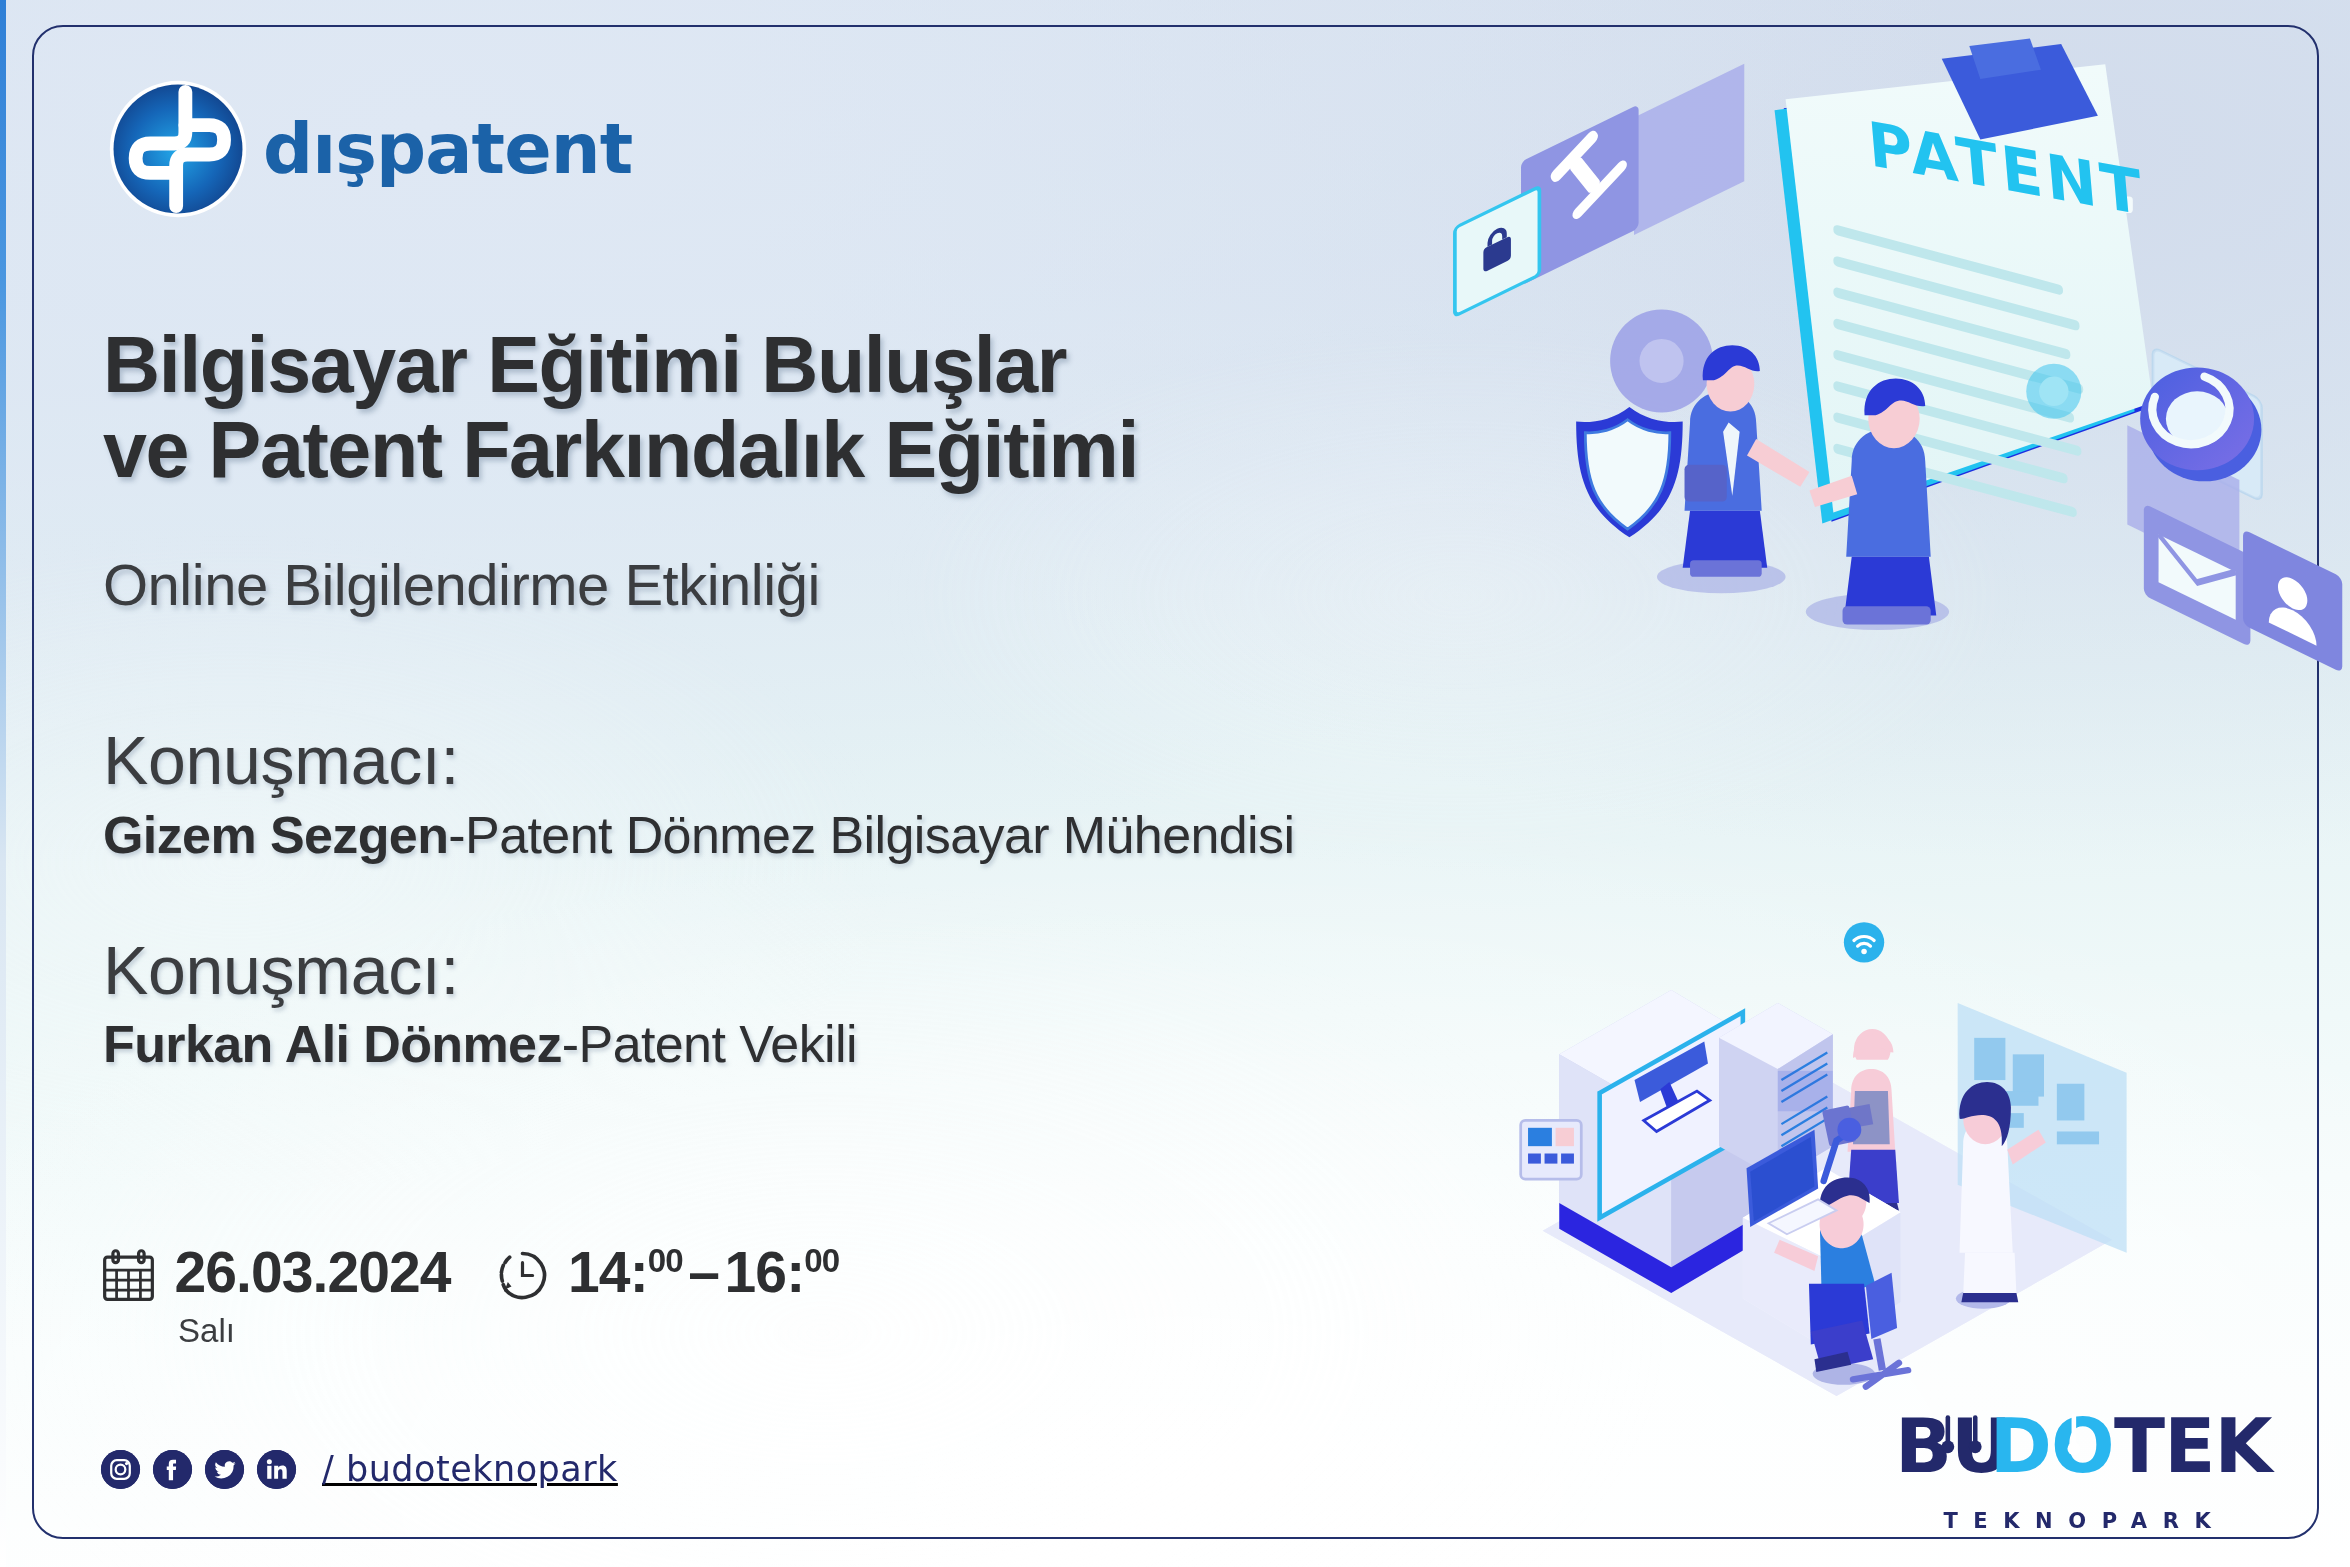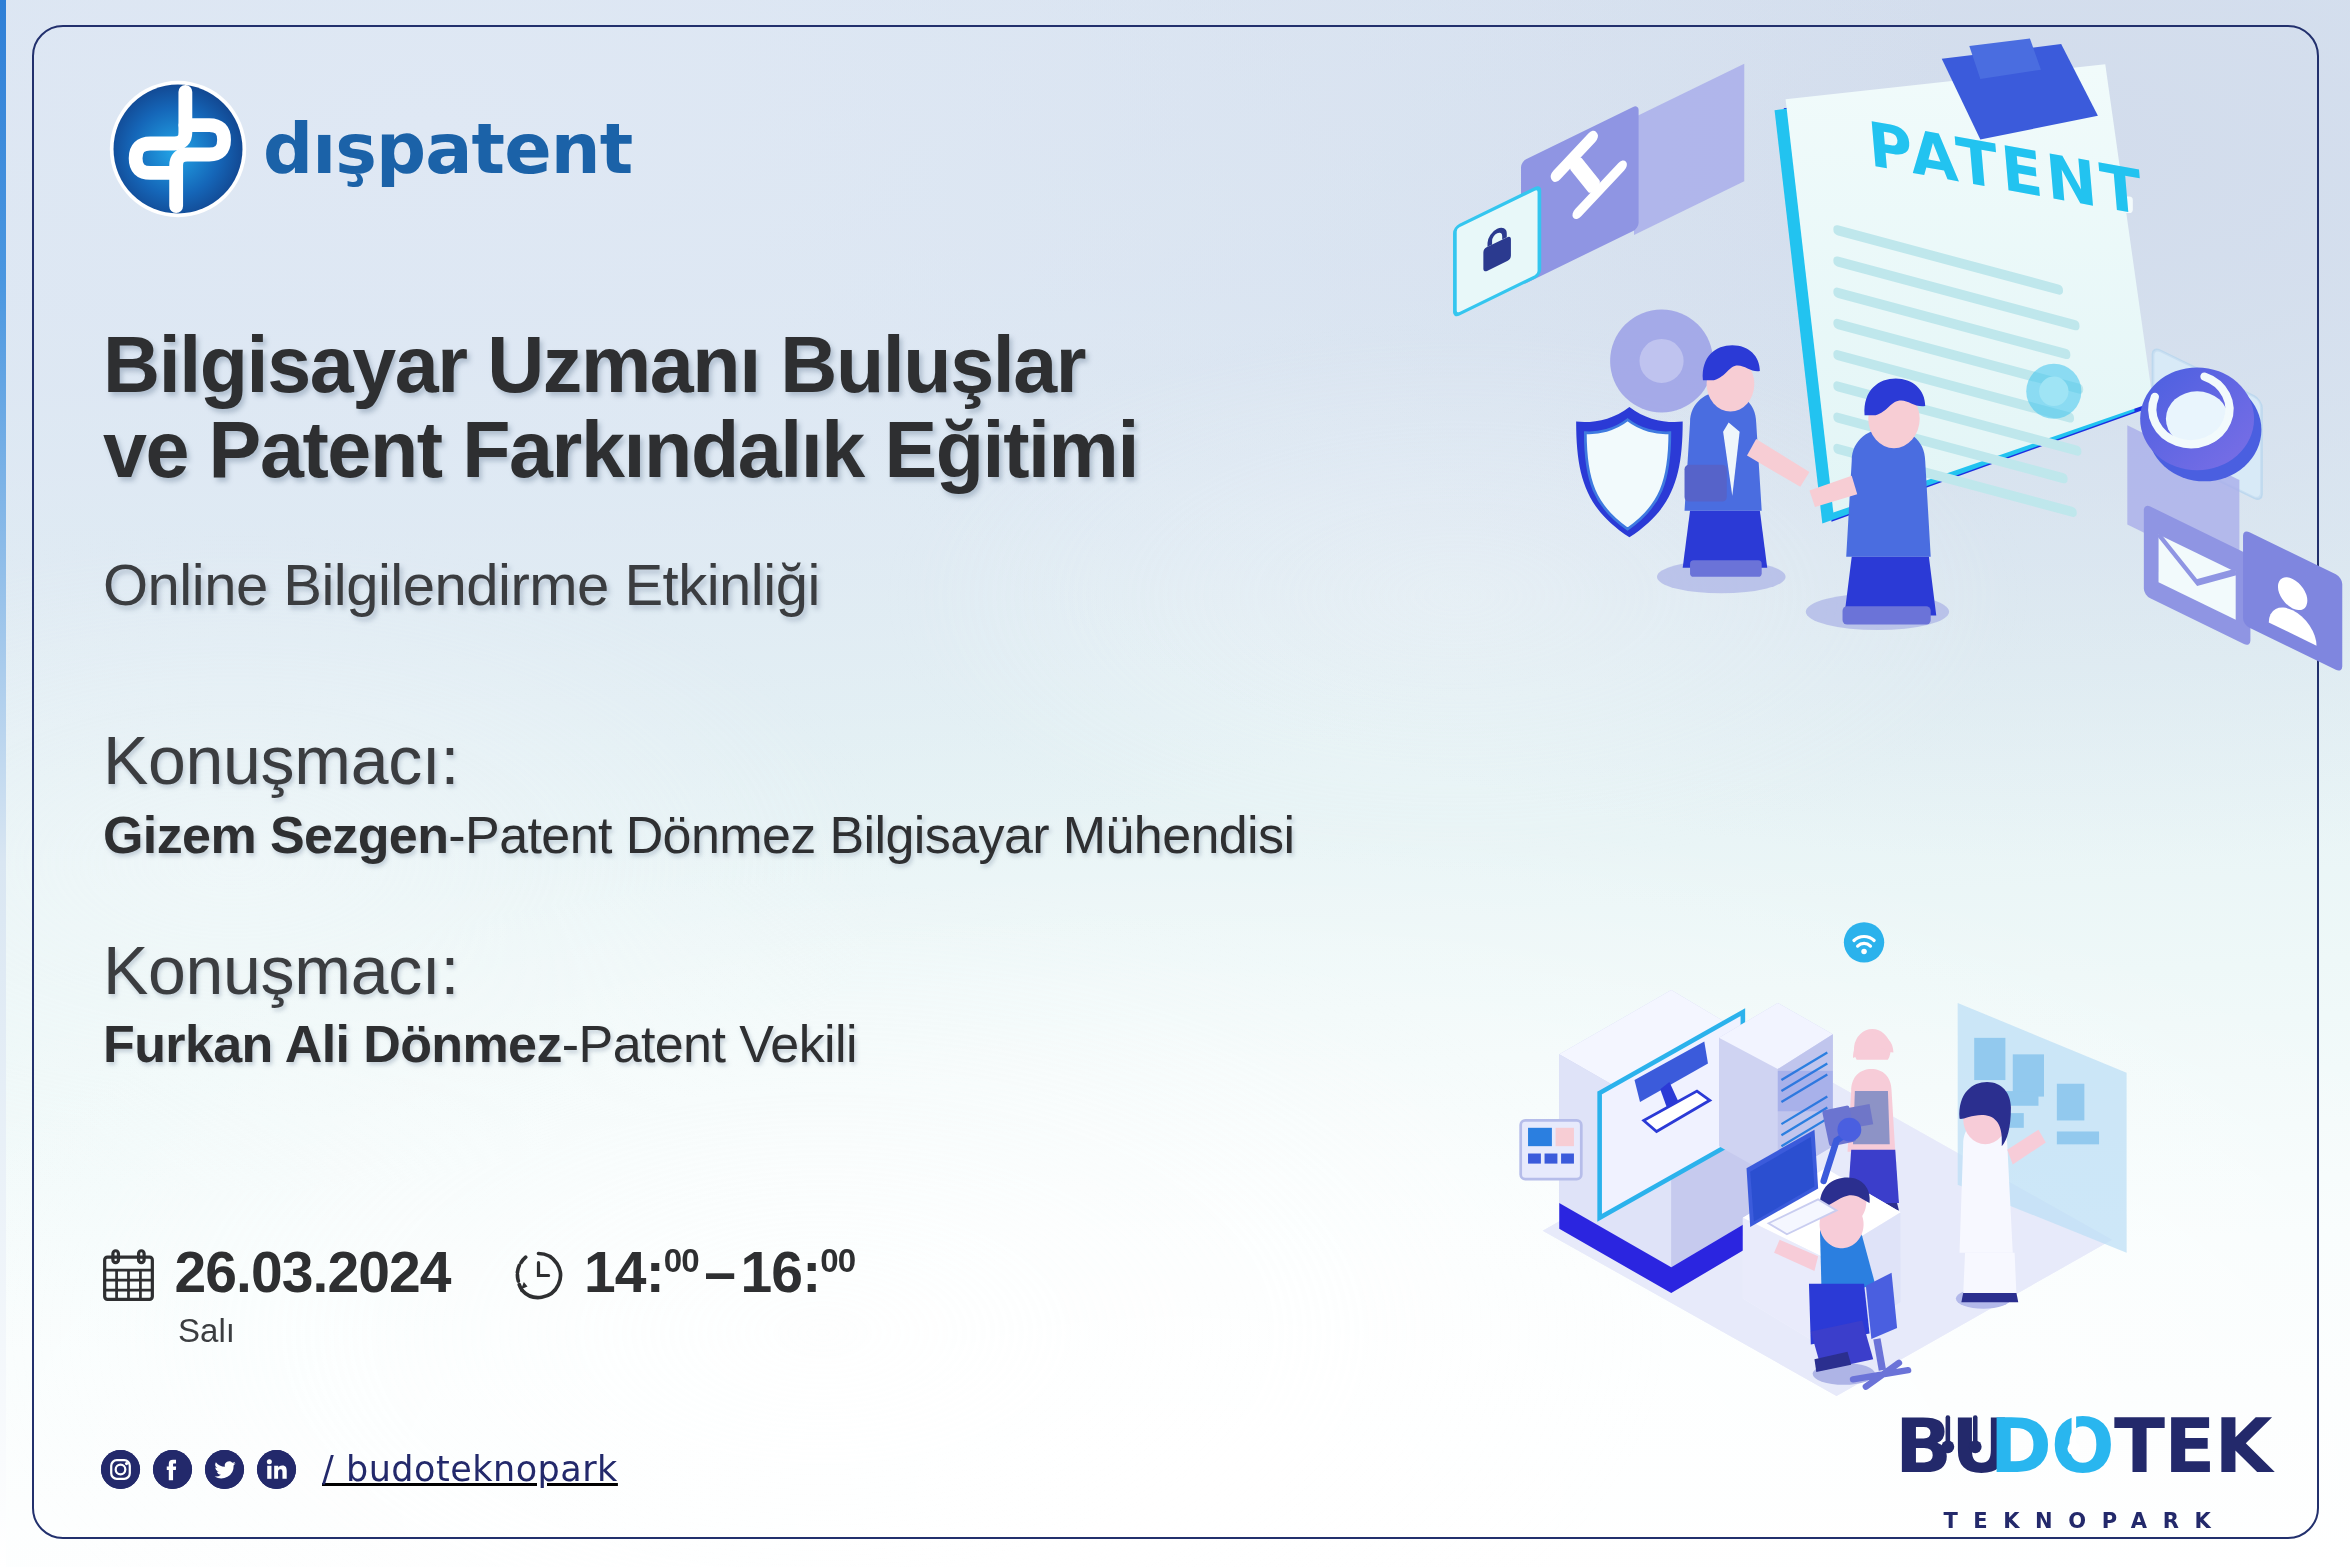--- a/index.html
+++ b/index.html
@@ -68,21 +68,21 @@
   }
   .spk-line{
     font-size:52px;color:#2e2f31;letter-spacing:-0.6px;
     text-shadow:1.8px 2.8px 4.6px rgba(110,130,155,.35);
     white-space:nowrap;
   }
   .spk-name{font-weight:700;}
   .spk-role{font-weight:400;}
 
   
-  .datetime{position:absolute;left:101px;top:1244px;display:flex;align-items:flex-start;gap:60px;}
+  .datetime{position:absolute;left:101px;top:1244px;display:flex;align-items:flex-start;gap:44px;}
   .dt-group{display:flex;align-items:flex-start;gap:18.4px;}
   .dt-icon{width:55px;height:55px;flex:none;margin-top:3.7px;}
   .dt-main{
     font-size:57px;font-weight:700;color:#2e2f31;letter-spacing:-0.9px;line-height:1;
   }
   .dt-sub{font-size:33px;font-weight:400;color:#3b3d40;margin-top:11px;margin-left:3.7px;}
   .sup{font-size:.58em;vertical-align:super;font-weight:700;}
   .dash{padding:0 5.5px;}
 
   
@@ -399,21 +399,21 @@
         <g fill="none" stroke="#ffffff" stroke-width="15" stroke-linecap="round" stroke-linejoin="round">
           <path d="M84 14 L84 58 Q84 70 72 70 L46 70 Q30 70 30 86 Q30 102 46 102 L74 102"></path>
           <path d="M74 138 L74 94 Q74 82 86 82 L110 82 Q126 82 126 66 Q126 50 110 50 L84 50"></path>
         </g>
       </svg>
     </div>
     <div class="brand-name">dışpatent</div>
   </div>
 
   <div class="headline">
-    <span class="l1">Bilgisayar Uzmanı Buluşlar</span>
+    <span class="l1">Bilgisayar Eğitimi Buluşlar</span>
     <span class="l2">ve Patent Farkındalık Eğitimi</span>
   </div>
   <div class="subhead">Online Bilgilendirme Etkinliği</div>
 
   <div class="speakers">
     <div class="spk">
       <div class="spk-label">Konuşmacı:</div>
       <div class="spk-line"><span class="spk-name">Gizem Sezgen</span><span class="spk-role">-Patent Dönmez Bilgisayar Mühendisi</span></div>
     </div>
     <div class="spk">

